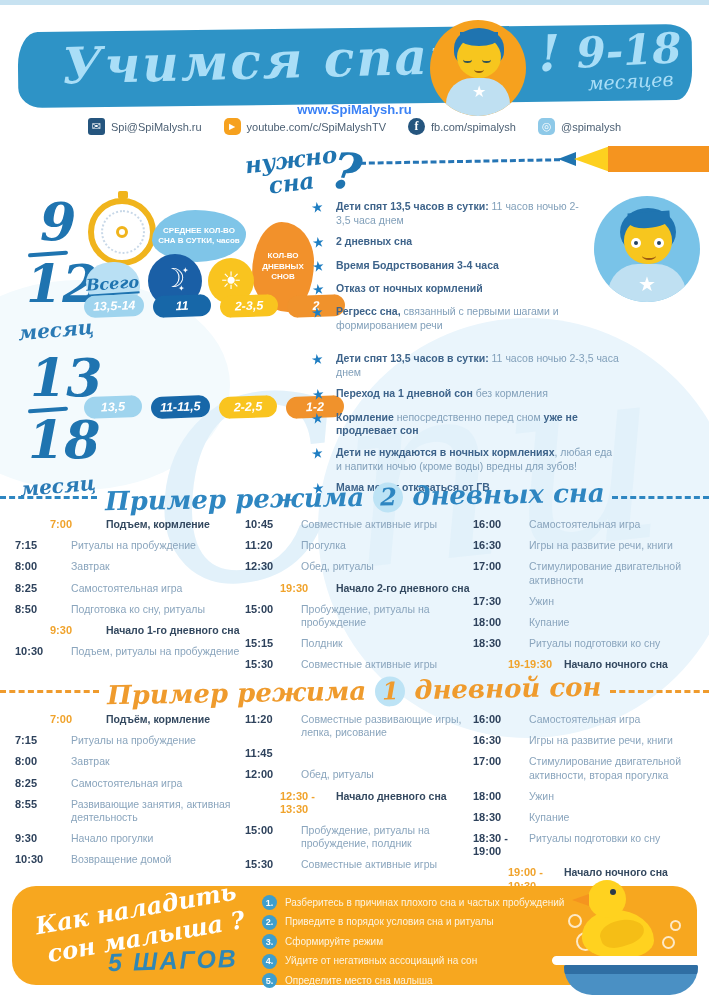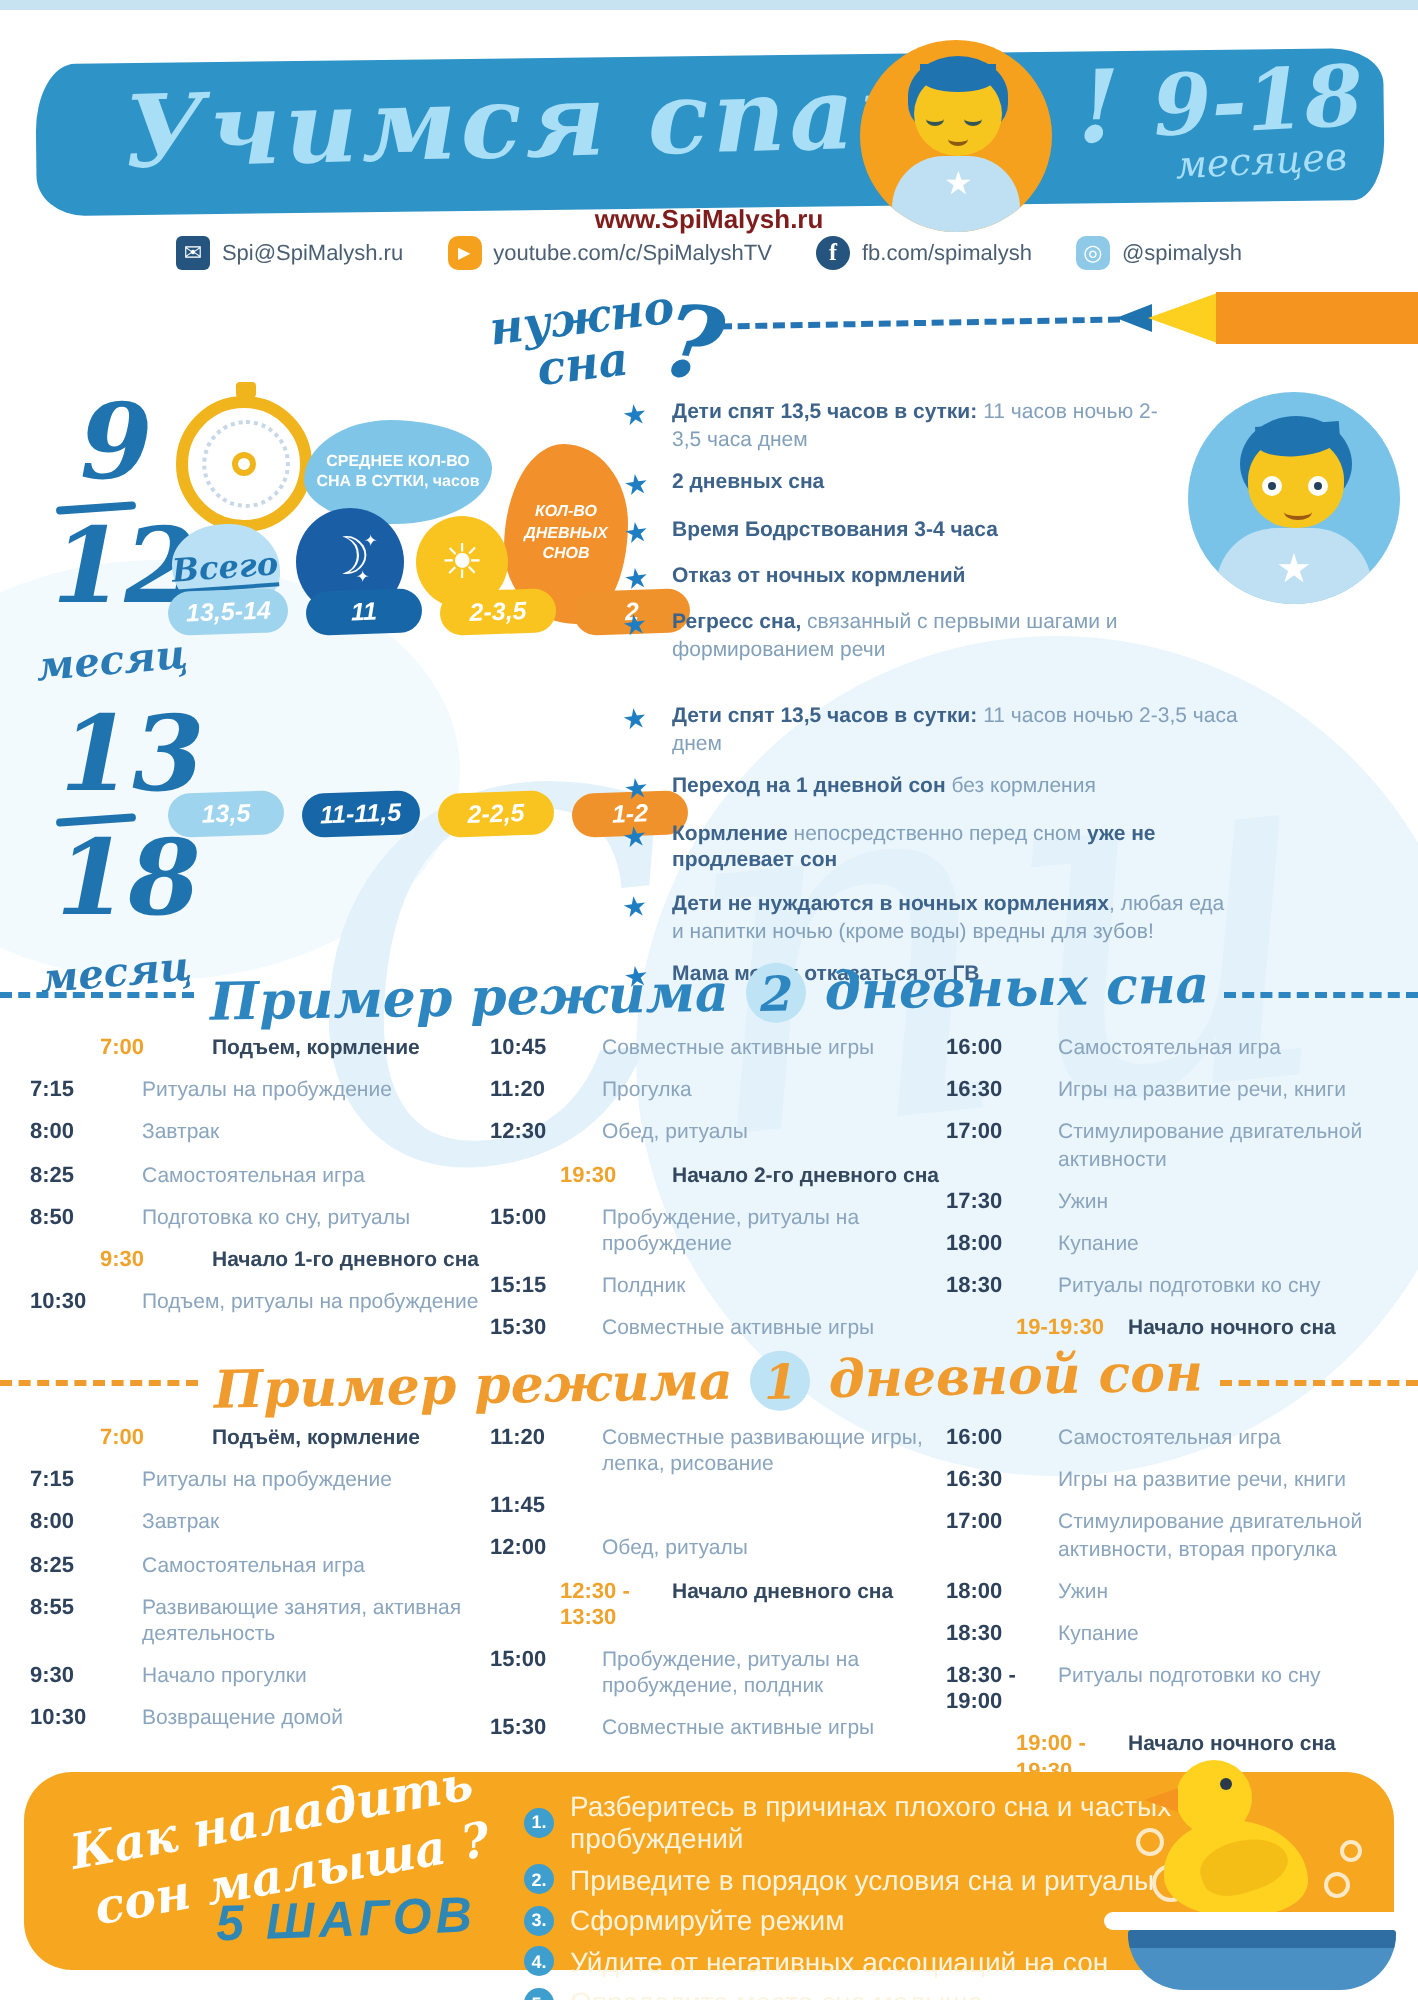--- a/index.html
+++ b/index.html
@@ -22,21 +22,21 @@
   .av-hair{position:absolute;left:24px;top:8px;width:50px;height:40px;border-radius:50% 50% 40% 40%;background:#1f74b0;}
   .av-face{position:absolute;left:27px;top:16px;width:44px;height:42px;border-radius:50%;background:#f7c61e;}
   .av-fringe{position:absolute;left:30px;top:12px;width:38px;height:14px;border-radius:0 0 60% 60%;background:#1f74b0;}
   .av-eye{position:absolute;top:36px;width:9px;height:5px;border-bottom:2px solid #355;border-radius:50%;}
   .av-smile{position:absolute;left:44px;top:46px;width:10px;height:5px;border-bottom:2px solid #8a5a10;border-radius:50%;}
   .av-body{position:absolute;left:16px;top:58px;width:64px;height:42px;border-radius:26px 26px 0 0;background:#bfe0f2;}
   .av-star{position:absolute;left:26px;top:4px;color:#fff;font-size:16px;}
   .age-badge{position:absolute;left:577px;top:30px;color:#a9def7;text-align:center;transform:rotate(-3deg);}
   .age-range{font-size:42px;font-weight:bold;line-height:1;}
   .age-unit{font-size:19px;margin-top:-2px;}
-  .site{position:absolute;left:0;top:102px;width:709px;text-align:center;font-size:13px;font-weight:bold;color:#7f1d1d;}
+  .site{position:absolute;left:0;top:102px;width:709px;text-align:center;font-size:13px;font-weight:bold;color:#3b82f6;}
   .contact-row{position:absolute;left:0;top:118px;width:709px;display:flex;justify-content:center;gap:22px;
                font-size:11px;color:#4b5f73;align-items:center;}
   .contact{display:flex;align-items:center;gap:6px;}
   .cicon{display:inline-flex;align-items:center;justify-content:center;width:17px;height:17px;
          font-size:10px;color:#fff;flex:0 0 17px;}
   .cicon.email{background:#25557e;border-radius:3px;font-size:11px;}
   .cicon.youtube{background:#f6a11e;border-radius:5px;font-size:8px;}
   .cicon.facebook{background:#25557e;border-radius:50%;font-family:"Liberation Serif",serif;font-weight:bold;font-size:12px;}
   .cicon.instagram{background:#8ec9e8;border-radius:5px;font-size:11px;}
 
@@ -62,21 +62,21 @@
          border:6px solid #f0b41c;background:#fff;}
   .watch-crown{position:absolute;left:24px;top:-13px;width:10px;height:8px;background:#f0b41c;border-radius:2px;}
   .watch-core{position:absolute;left:22px;top:22px;width:6px;height:6px;border:3px solid #f0b41c;border-radius:50%;}
   .watch-dots{position:absolute;left:7px;top:6px;width:40px;height:40px;border:2px dotted #c8d8e8;border-radius:50%;}
 
   .legend-sleep{position:absolute;left:152px;top:210px;width:94px;height:52px;background:#7fc5e8;
       border-radius:46% 54% 52% 48% / 58% 46% 54% 42%;display:flex;align-items:center;justify-content:center;
       text-align:center;color:#fff;font-size:8px;font-weight:bold;line-height:1.25;padding:2px;box-sizing:border-box;}
   .legend-naps{position:absolute;left:252px;top:222px;width:62px;height:90px;background:#f2912b;
       border-radius:48% 52% 42% 58% / 58% 44% 56% 42%;display:flex;align-items:center;justify-content:center;
-      text-align:center;color:#fff;font-size:8px;font-weight:bold;line-height:1.3;padding:4px;box-sizing:border-box;font-style:italic;}
+      text-align:center;color:#fff;font-size:8px;font-weight:bold;line-height:1.3;padding:4px;box-sizing:border-box;}
   .total-bubble{position:absolute;left:86px;top:262px;width:54px;height:44px;background:#b9e0f4;
       border-radius:52% 48% 56% 44% / 48% 56% 44% 56%;display:flex;align-items:center;justify-content:center;}
   .total-word{font-size:16px;font-weight:bold;color:#1f74b0;border-bottom:2px solid #1f74b0;transform:rotate(-4deg);}
   .moon-circle{position:absolute;left:148px;top:254px;width:54px;height:54px;border-radius:50%;background:#1a5fa6;}
   .moon-glyph{position:absolute;left:14px;top:9px;font-size:26px;color:#fff;}
   .moon-star{position:absolute;color:#fff;font-size:8px;}
   .sun-circle{position:absolute;left:208px;top:258px;width:46px;height:46px;border-radius:50%;background:#f9c41f;
               display:flex;align-items:center;justify-content:center;color:#fff;font-size:24px;}
   .badge-row{position:absolute;display:flex;gap:9px;}
   .pill{display:flex;align-items:center;justify-content:center;height:22px;min-width:40px;padding:0 9px;
@@ -117,21 +117,21 @@
   .footer{position:absolute;left:12px;top:886px;width:685px;height:99px;background:#f7a71f;border-radius:24px;}
   .f-line{position:absolute;color:#fff;font-weight:bold;white-space:nowrap;}
   .f-line1{left:22px;top:8px;font-size:24px;transform:rotate(-10deg);}
   .f-line2{left:34px;top:36px;font-size:24px;transform:rotate(-10deg);}
   .f-steps-label{position:absolute;left:96px;top:60px;font-size:25px;font-weight:bold;font-style:italic;
                  color:#2f87b5;letter-spacing:2px;transform:rotate(-2deg);}
   .steps{position:absolute;left:250px;top:9px;width:330px;display:flex;flex-direction:column;gap:4.5px;}
   .step{display:flex;align-items:center;gap:8px;}
   .step .snum{flex:0 0 15px;width:15px;height:15px;border-radius:50%;background:#3e9ecd;color:#fff;
               font-size:9px;font-weight:bold;display:flex;align-items:center;justify-content:center;}
-  .step .stext{font-size:14px;color:#fdf4e0;line-height:1.15;}
+  .step .stext{font-size:10px;color:#fdf4e0;line-height:1.15;}
 
   .duck-zone{position:absolute;left:566px;top:876px;width:136px;height:118px;}
   .bubble{position:absolute;border:2px solid rgba(255,255,255,.75);border-radius:50%;}
   .duck-body{position:absolute;left:16px;top:34px;width:72px;height:48px;border-radius:50% 60% 45% 50%/60% 70% 40% 45%;background:#ffd21f;}
   .duck-head{position:absolute;left:22px;top:4px;width:38px;height:38px;border-radius:50%;background:#ffd21f;}
   .duck-beak{position:absolute;left:6px;top:18px;width:0;height:0;border-top:6px solid transparent;
              border-bottom:6px solid transparent;border-right:17px solid #f5941f;}
   .duck-eye{position:absolute;left:44px;top:13px;width:6px;height:6px;border-radius:50%;background:#2b3a4a;}
   .duck-wing{position:absolute;left:34px;top:44px;width:44px;height:26px;border-radius:50% 70% 50% 50%;
              background:#f5be16;transform:rotate(-18deg);}

